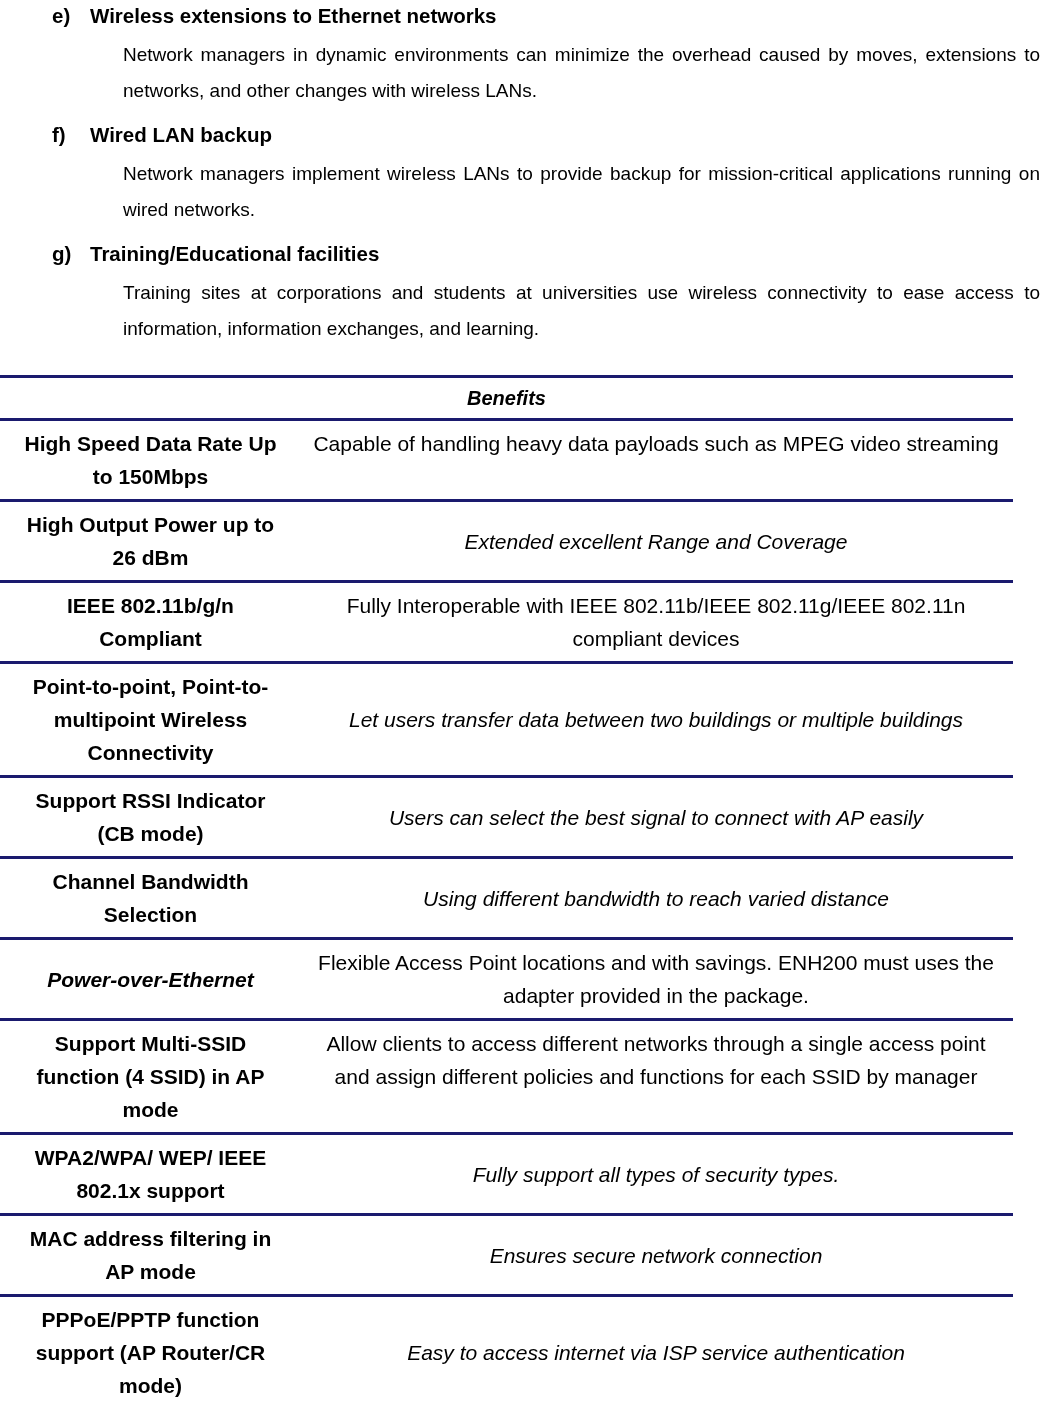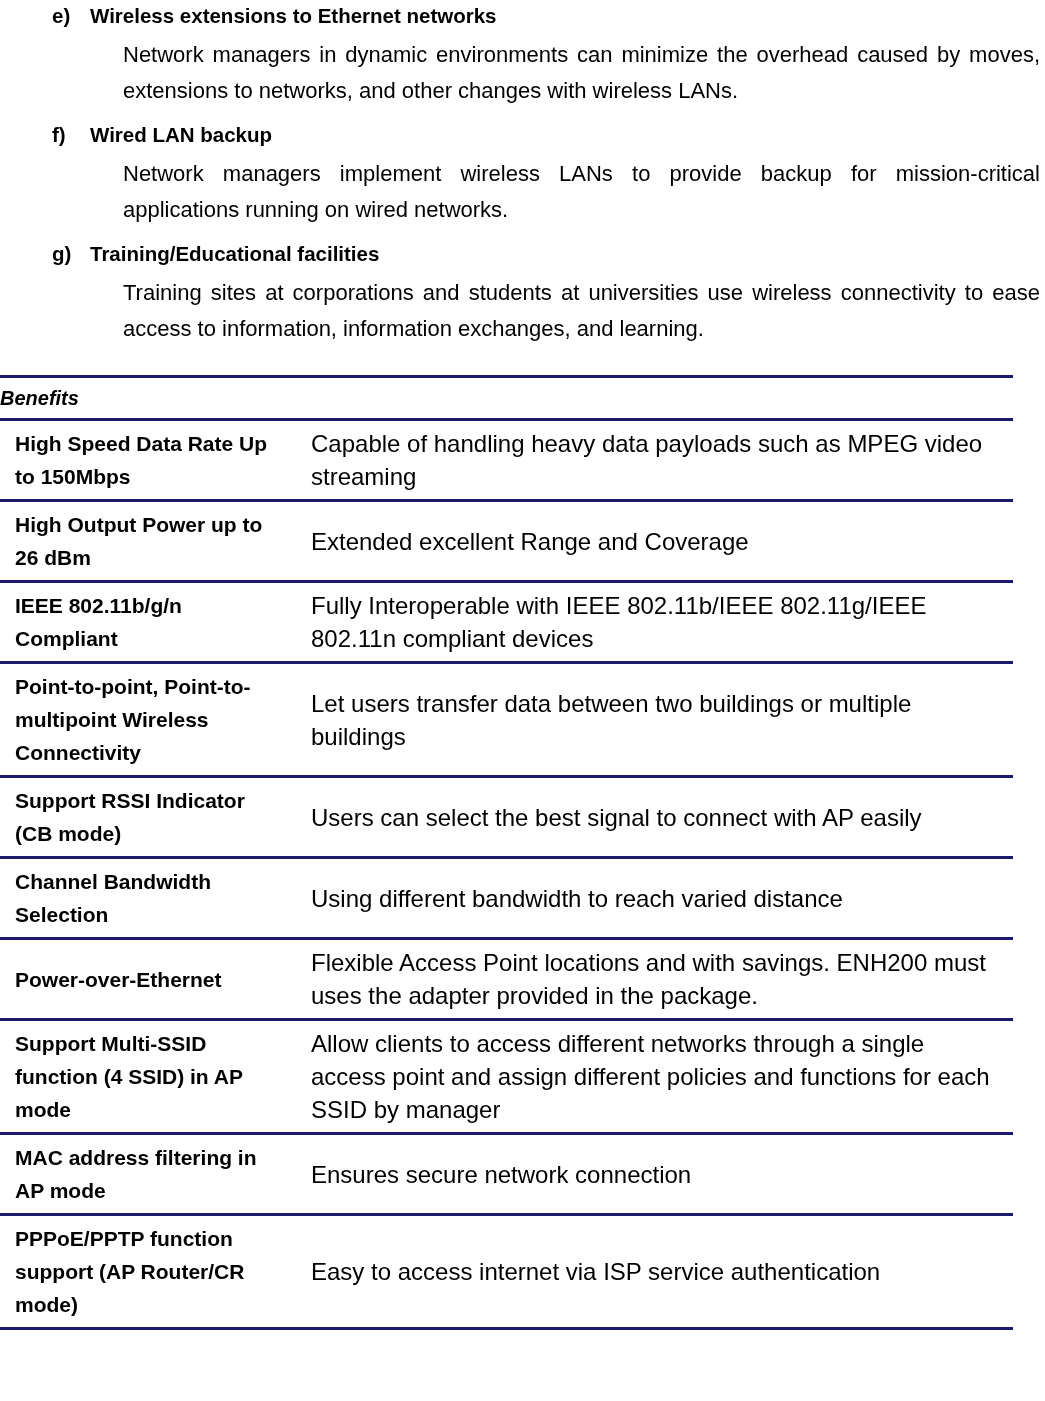--- a/index.html
+++ b/index.html
@@ -46,21 +46,21 @@
     flex: 0 0 auto;
     font-weight: bold;
   }
   .outline-heading-text {
     flex: 1 1 auto;
   }
 
   .outline-body {
     margin: 7px 16px 0 123px;
     margin-right: 5px;
-    font-size: 22px;
+    font-size: 19px;
     line-height: 36px;
     text-align: justify;
     text-justify: inter-word;
     padding-bottom: 10px;
   }
   .outline-body.last-para {
     padding-bottom: 6px;
   }
 
   
@@ -77,36 +77,37 @@
   table.benefits col.c2 { width: 717px; }
 
   table.benefits tr.header-row td {
     border-top: 3px solid var(--rule);
     border-bottom: 3px solid var(--rule);
   }
   table.benefits td {
     border-bottom: 3px solid var(--rule);
     padding: 6px 0 6px 0;
     vertical-align: top;
+    text-align: center;
   }
   table.benefits td.col1 {
     font-weight: bold;
     font-size: 21px;
     line-height: 33px;
     padding-left: 15px;
     padding-right: 10px;
   }
   table.benefits td.col2 {
     font-weight: normal;
-    font-size: 24px;
+    font-size: 21px;
     line-height: 33px;
     padding-left: 15px;
     padding-right: 12px;
   }
-  table.benefits td.mid { vertical-align: middle; }
+  table.benefits td.mid { vertical-align: middle; font-style: italic; }
 
   .table-title {
     font-style: italic;
     font-weight: bold;
     font-size: 20px;
     line-height: 28px;
     padding-left: 12px;
   }
 
   :root { --rule: #1a1a6e; }
@@ -180,20 +181,24 @@
           </tr>
           <tr>
             <td class="col1 mid">Power-over-Ethernet</td>
             <td class="col2">Flexible Access Point locations and with savings. ENH200 must uses the adapter provided in the package.</td>
           </tr>
           <tr>
             <td class="col1">Support Multi-SSID function (4 SSID) in AP mode</td>
             <td class="col2">Allow clients to access different networks through a single access point and assign different policies and functions for each SSID by manager</td>
           </tr>
           <tr>
+            <td class="col1">WPA2/WPA/ WEP/ IEEE 802.1x support</td>
+            <td class="col2 mid">Fully support all types of security types.</td>
+          </tr>
+          <tr>
             <td class="col1">MAC address filtering in AP mode</td>
             <td class="col2 mid">Ensures secure network connection</td>
           </tr>
           <tr>
             <td class="col1">PPPoE/PPTP function support (AP Router/CR mode)</td>
             <td class="col2 mid">Easy to access internet via ISP service authentication</td>
           </tr>
         </tbody>
     </table>
   </div>

